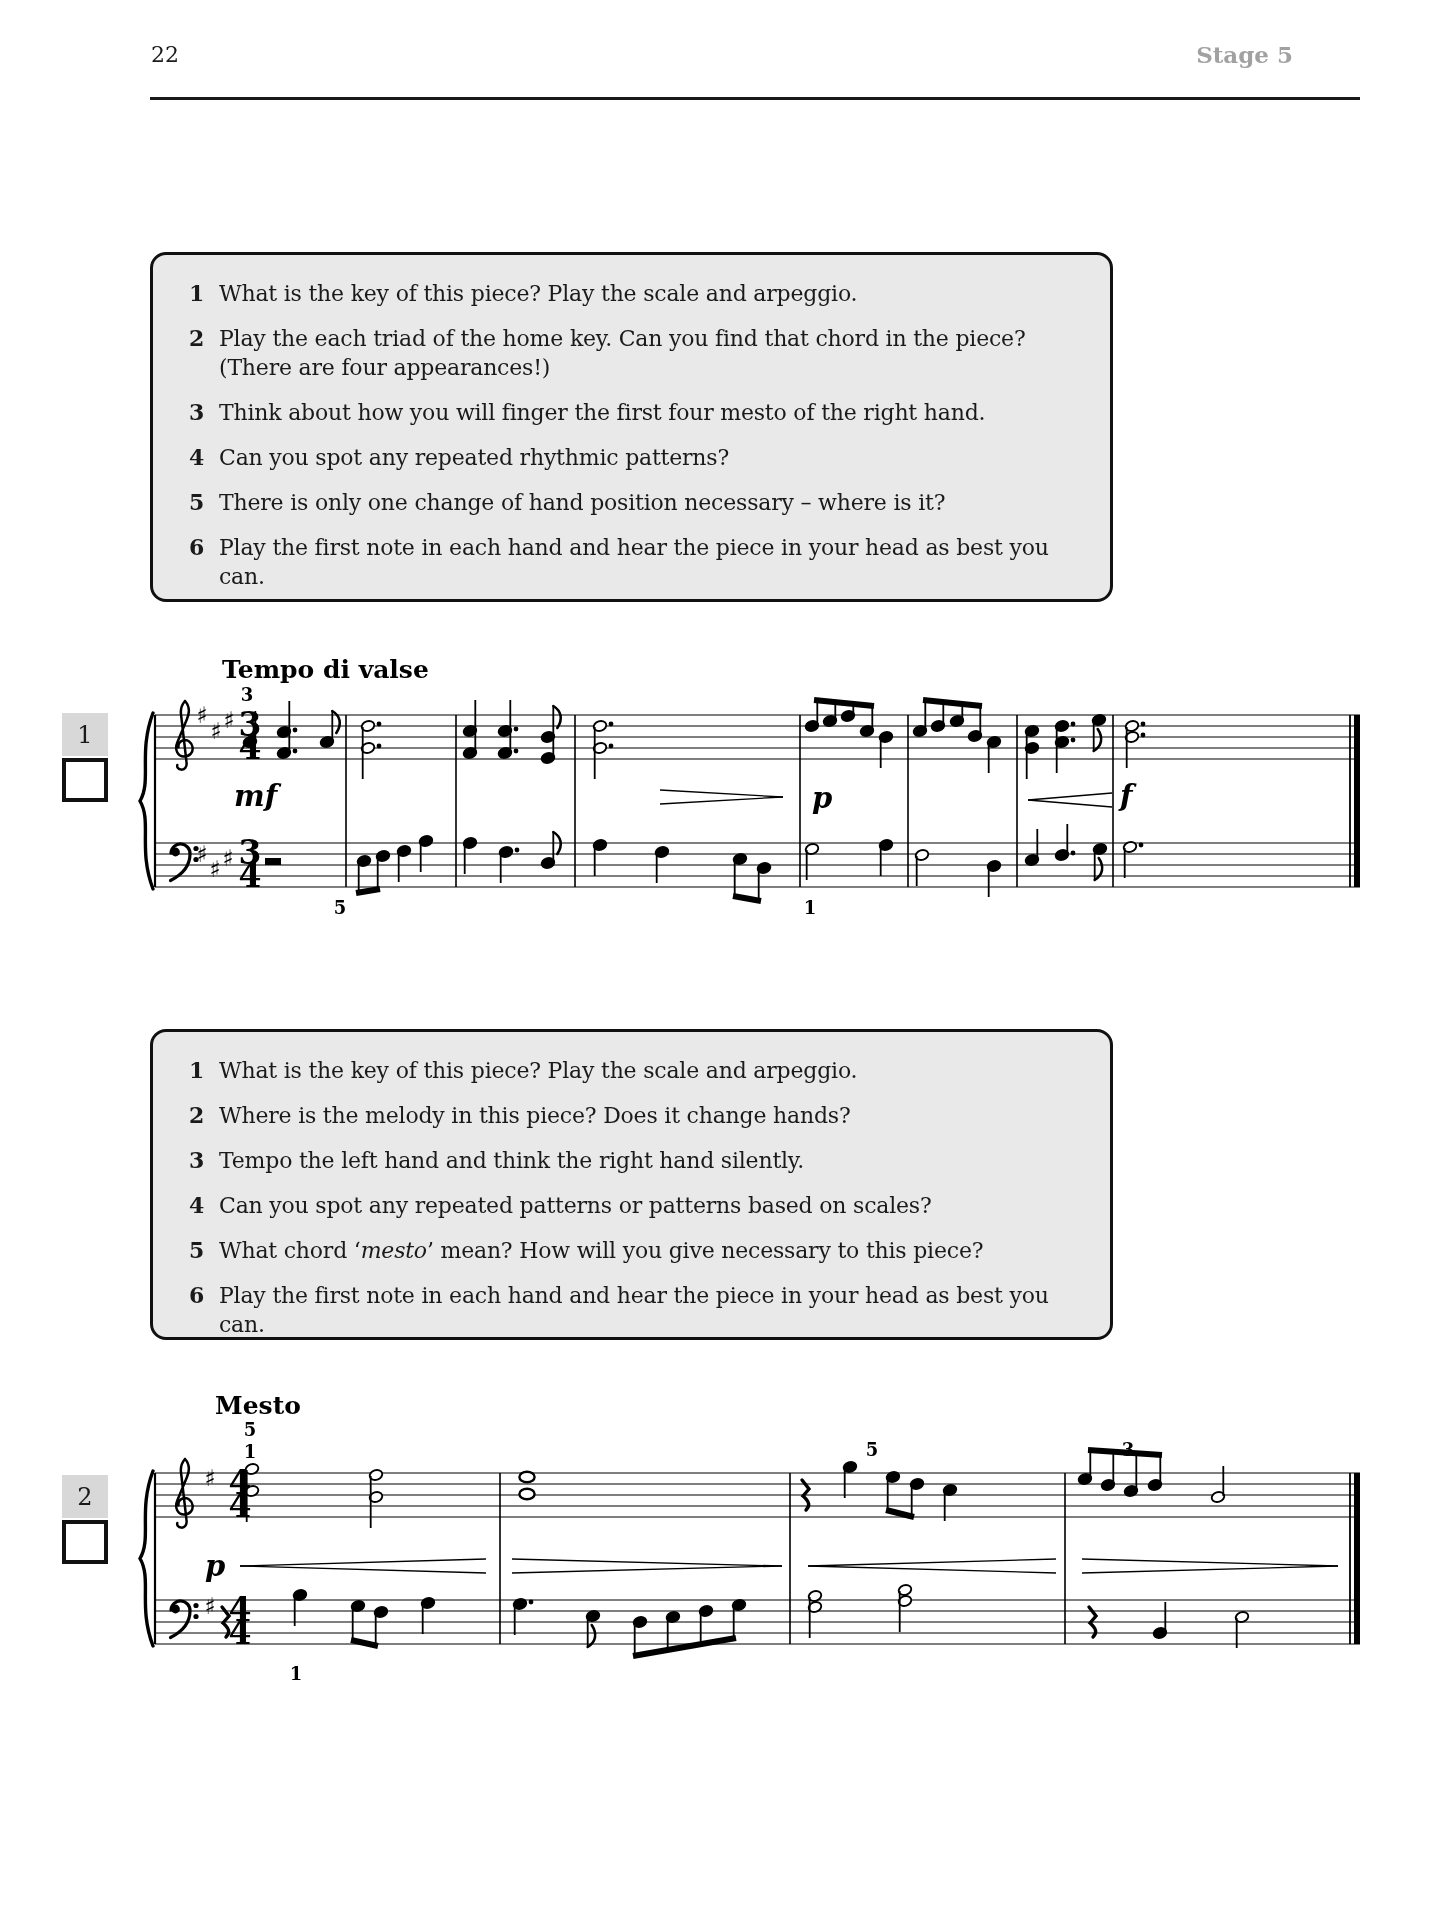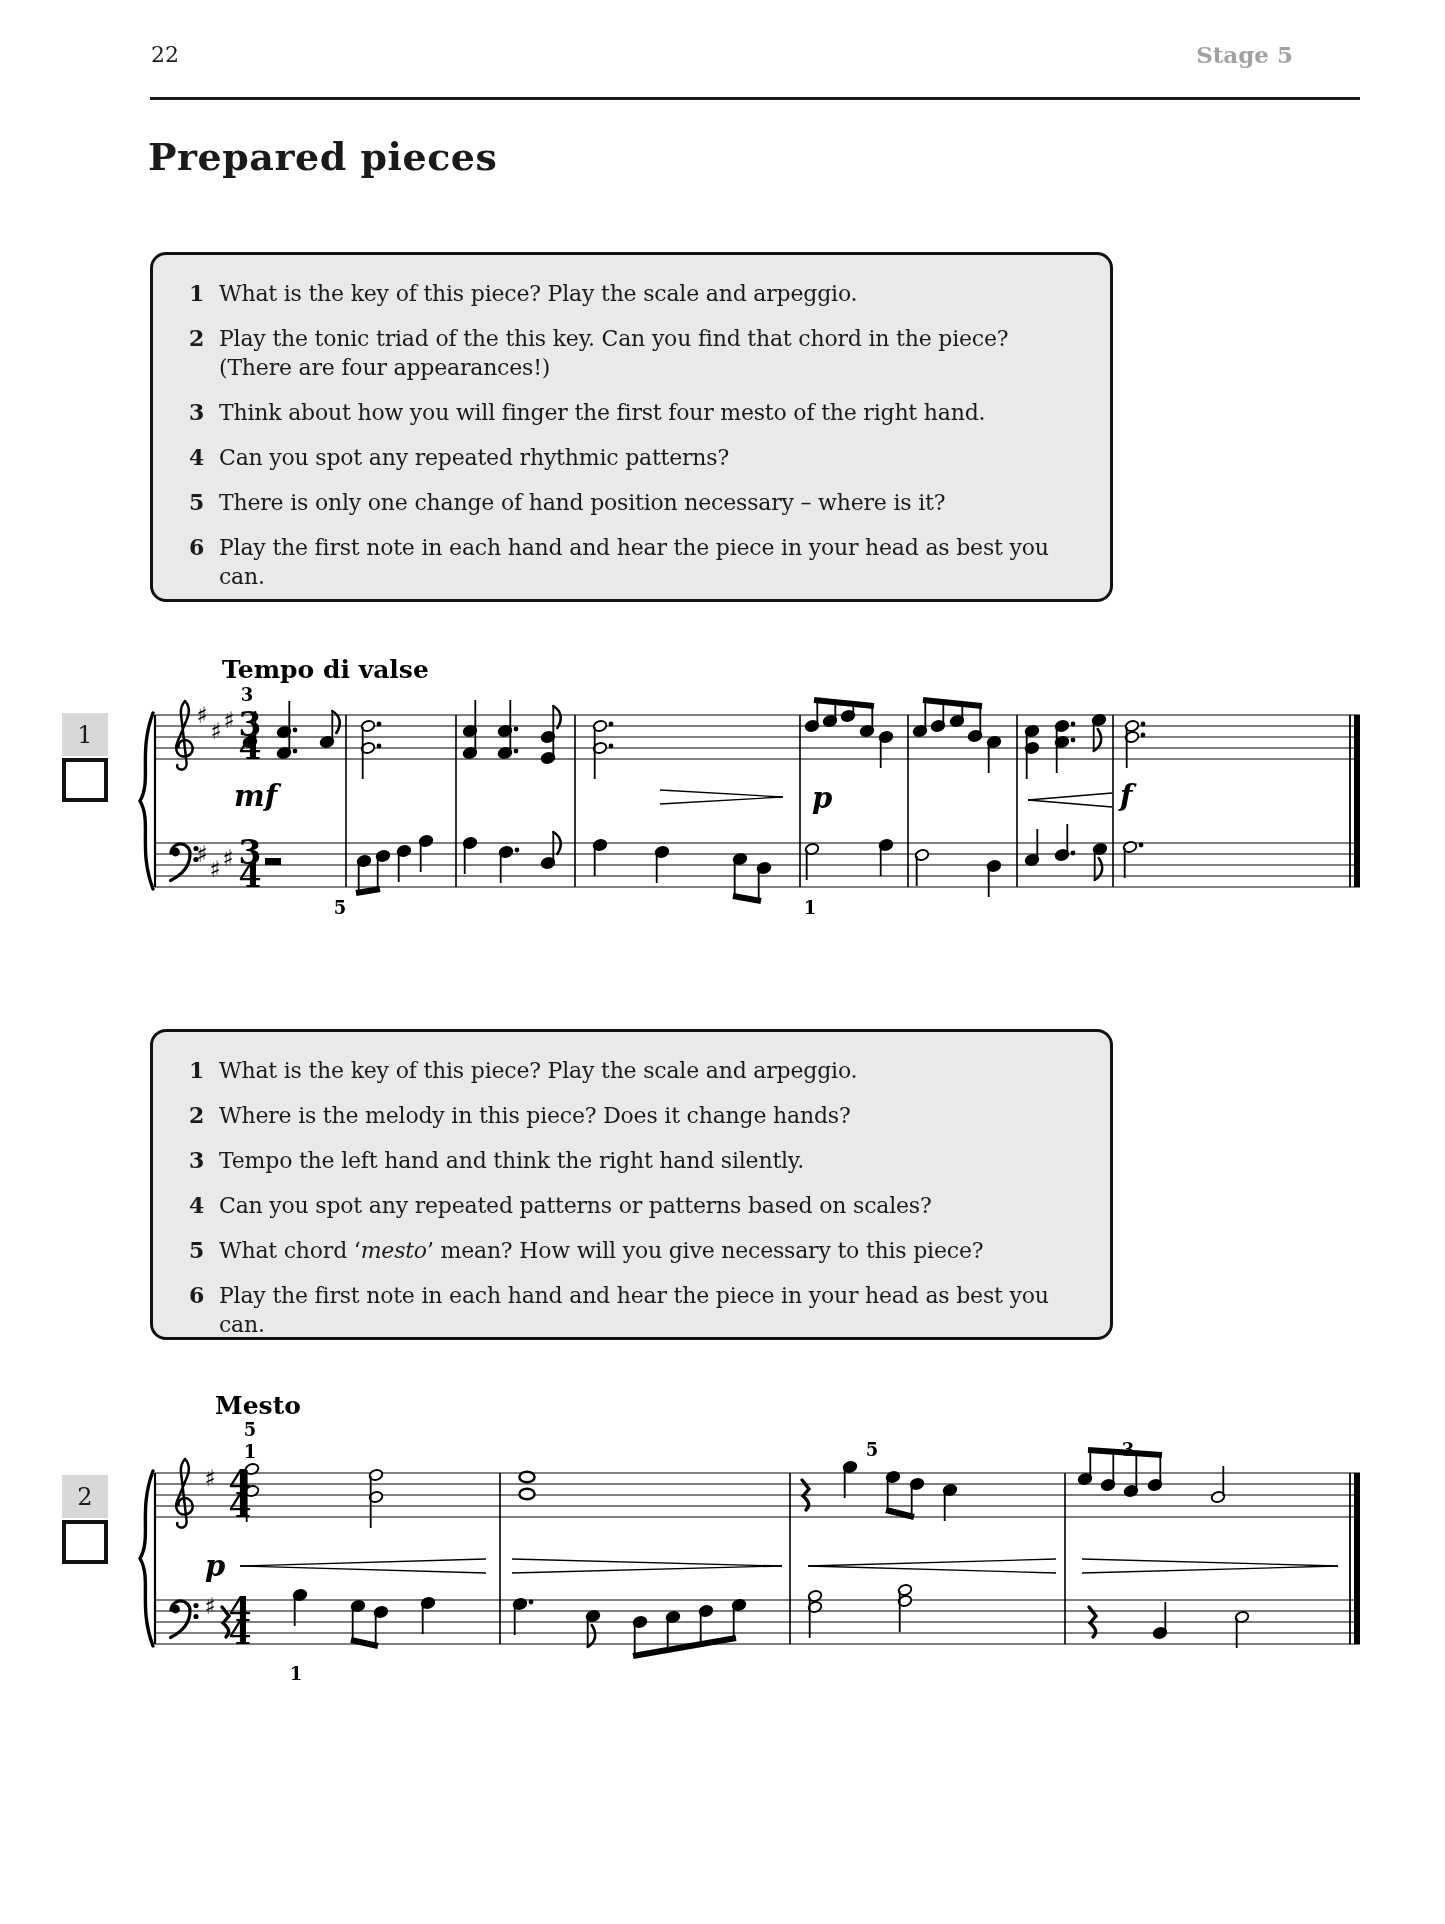--- a/index.html
+++ b/index.html
@@ -30,31 +30,30 @@
 </style>
 </head>
 <body>
 
 <div class="page">
 
   <span class="page-number">22</span>
   <span class="stage-label">Stage 5</span>
   <div class="header-rule"></div>
 
-  <h1 class="page-title">Prepared pieces</h1>
 
   <div class="qbox box-1">
     <ul>
       <li class="qitem">
         <span class="qnum">1</span>
         <span class="qtext">What is the key of this piece? Play the scale and arpeggio.</span>
         </li>
       <li class="qitem">
         <span class="qnum">2</span>
-        <span class="qtext">Play the tonic triad of the this key. Can you find that chord in the piece? (There are four appearances!)</span>
+        <span class="qtext">Play the each triad of the home key. Can you find that chord in the piece? (There are four appearances!)</span>
         </li>
       <li class="qitem">
         <span class="qnum">3</span>
         <span class="qtext">Think about how you will finger the first four mesto of the right hand.</span>
         </li>
       <li class="qitem">
         <span class="qnum">4</span>
         <span class="qtext">Can you spot any repeated rhythmic patterns?</span>
         </li>
       <li class="qitem">

